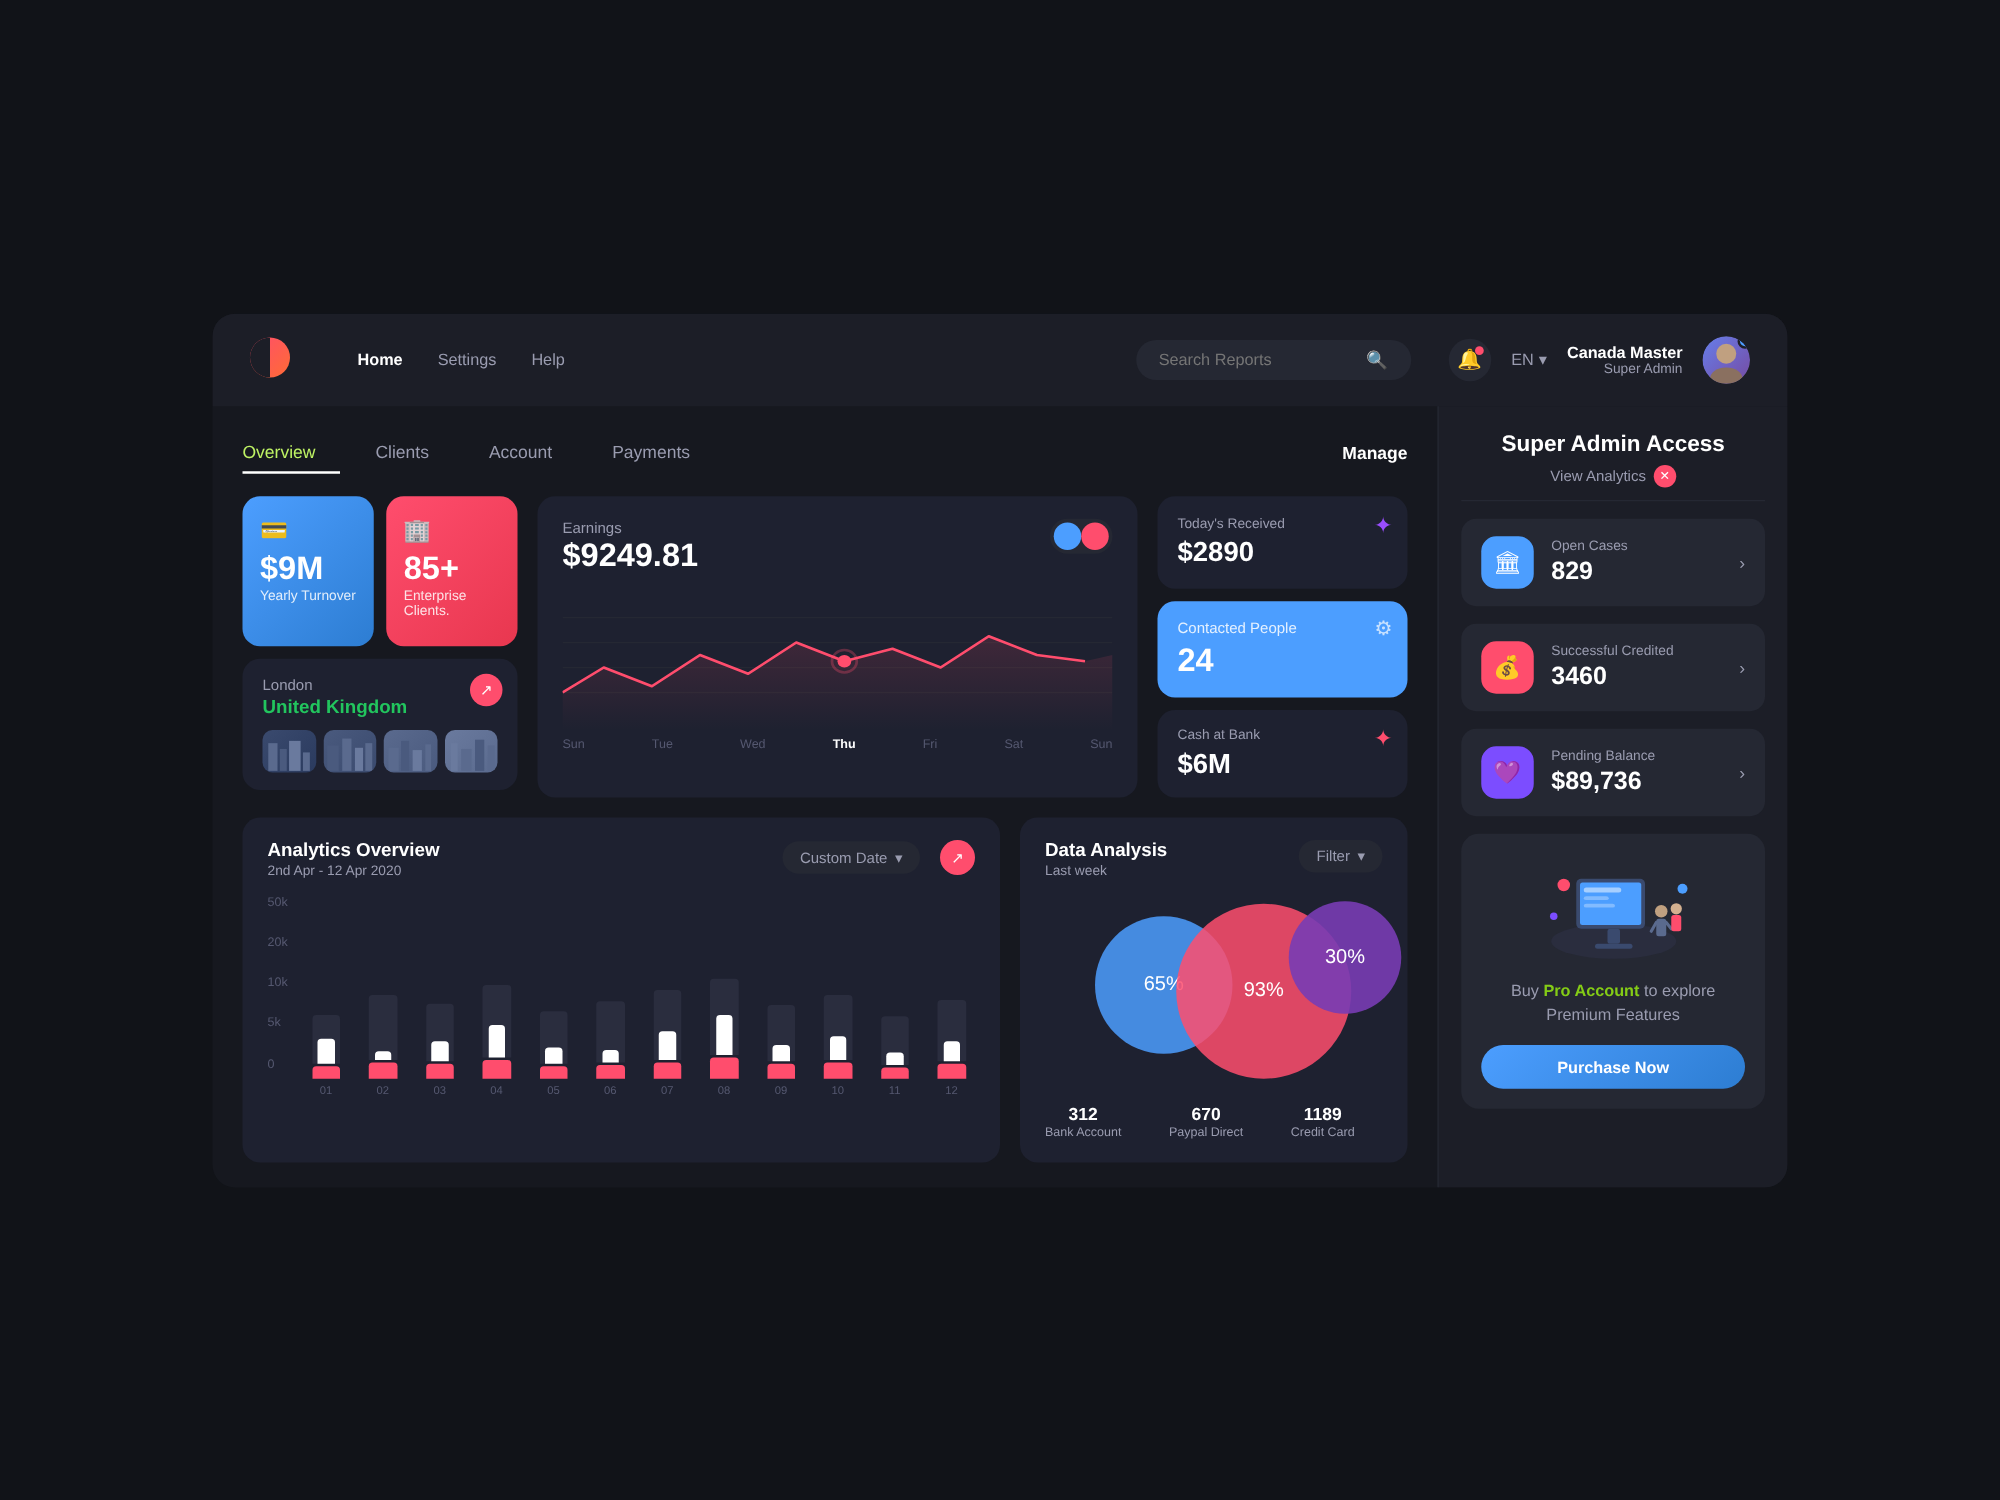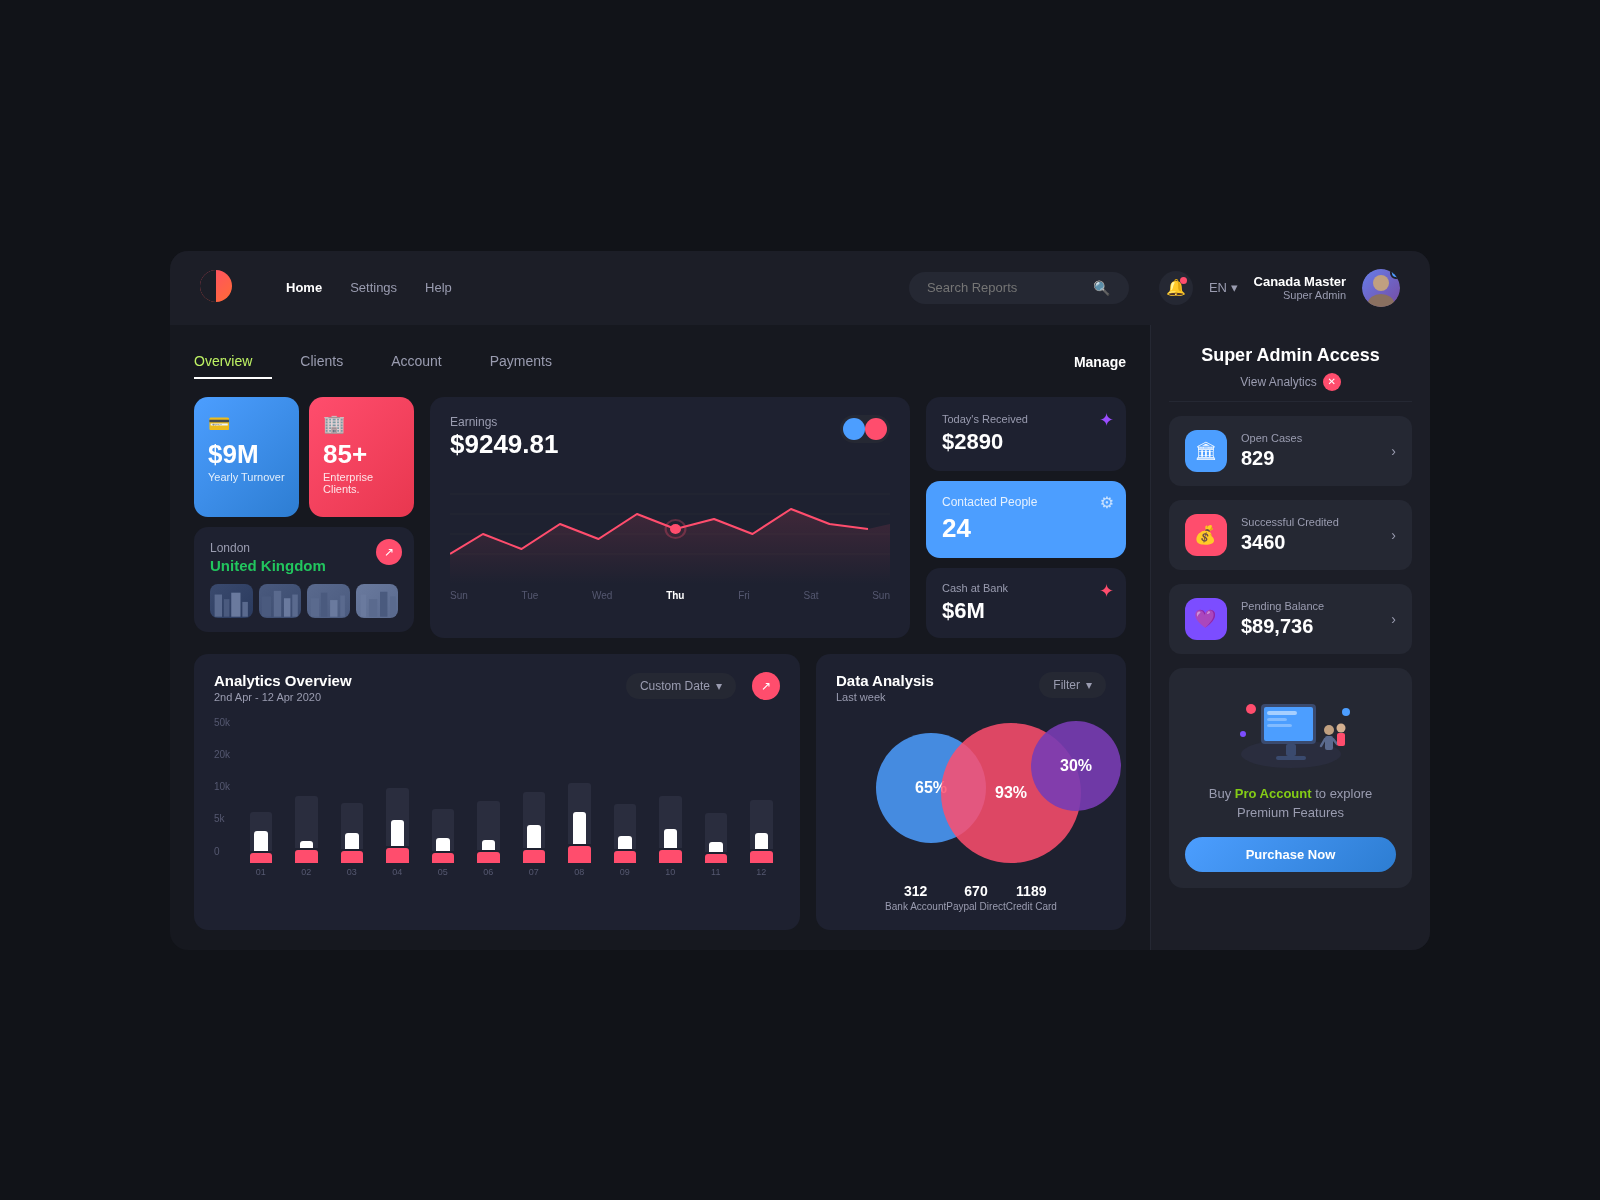--- a/index.html
+++ b/index.html
@@ -469,43 +469,44 @@
       align-items: center;
       justify-content: center;
     }
     .venn-circle {
       position: absolute;
       border-radius: 50%;
       display: flex;
       align-items: center;
       justify-content: center;
       font-size: 16px;
-      font-weight: 700;
+      font-weight: 400;
       color: #fff;
     }
     .venn-blue {
       width: 110px; height: 110px;
       background: rgba(76, 158, 255, 0.85);
       left: 40px; top: 20px;
     }
     .venn-red {
       width: 140px; height: 140px;
       background: rgba(255, 77, 109, 0.85);
       left: 105px; top: 10px;
     }
     .venn-purple {
       width: 90px; height: 90px;
       background: rgba(120, 60, 180, 0.9);
       left: 195px; top: 8px;
     }
     .data-stats {
       display: flex;
-      justify-content: center;
+      justify-content: flex-start;
       margin-top: 10px;
       text-align: center;
+      gap: 38px;
     }
     .data-stat-val { font-size: 14px; font-weight: 700; }
     .data-stat-label { font-size: 10px; color: #9a9cb0; margin-top: 2px; }
     
     .sidebar {
       width: 280px;
       background: #1c1e27;
       padding: 20px 18px;
       display: flex;
       flex-direction: column;

